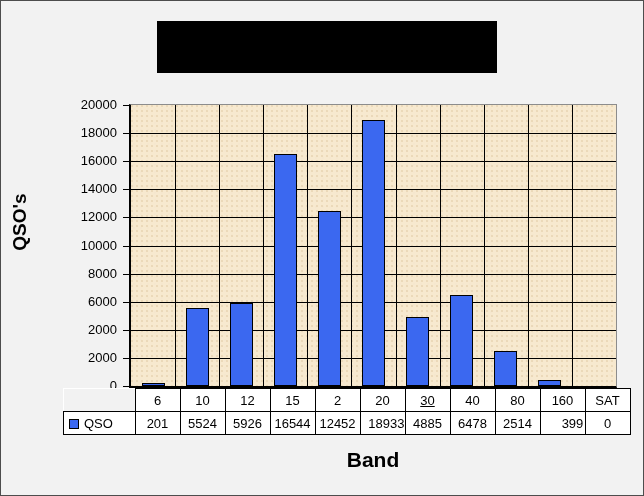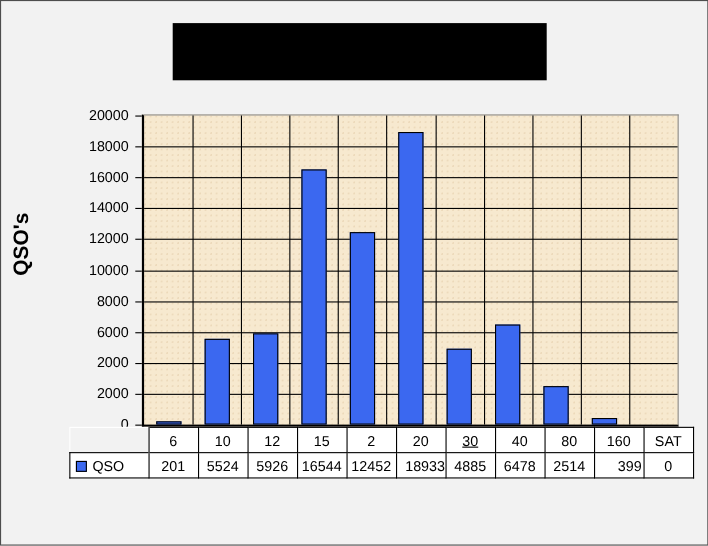--- a/index.html
+++ b/index.html
@@ -177,20 +177,21 @@
 </style>
 </head>
 <body>
 
 <div id="root">
 
   <div id="title-shadow"></div>
 
   <div id="y-axis-title">QSO's</div>
 
+  <div id="x-axis-title">Band</div>
 
   <div id="ytick-labels">
       <div class="ytick-label" style="left: 50px; top: 377px;">0</div>
       <div class="ytick-label" style="left: 50px; top: 348.9px;">2000</div>
       <div class="ytick-label" style="left: 50px; top: 320.8px;">2000</div>
       <div class="ytick-label" style="left: 50px; top: 292.7px;">6000</div>
       <div class="ytick-label" style="left: 50px; top: 264.6px;">8000</div>
       <div class="ytick-label" style="left: 50px; top: 236.5px;">10000</div>
       <div class="ytick-label" style="left: 50px; top: 208.4px;">12000</div>
       <div class="ytick-label" style="left: 50px; top: 180.3px;">14000</div>

